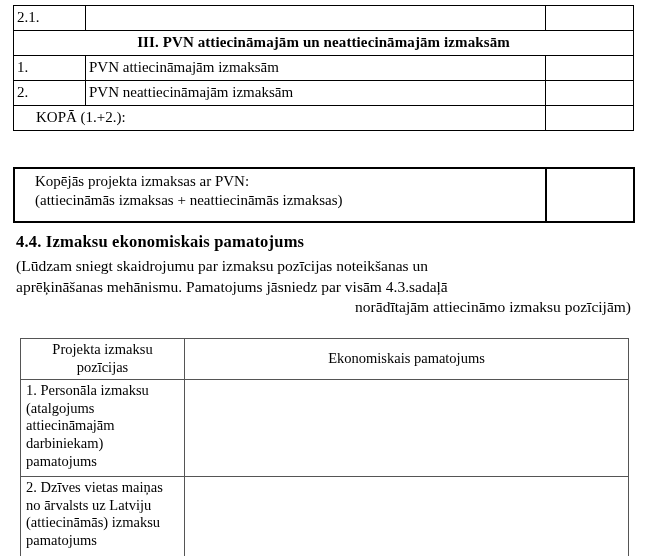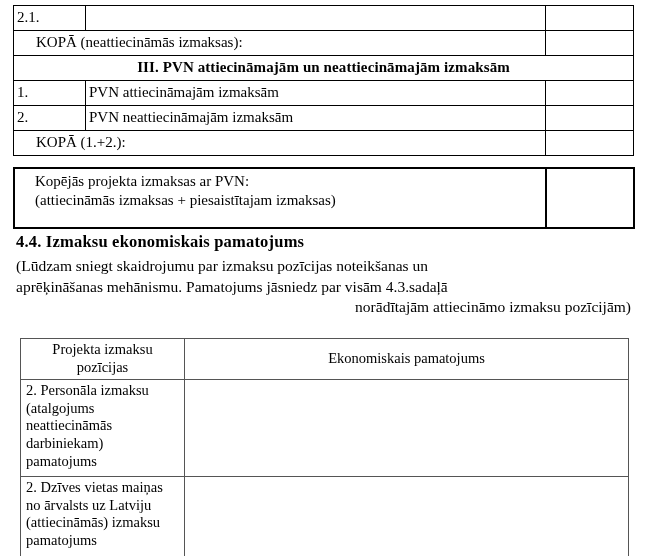--- a/index.html
+++ b/index.html
@@ -64,21 +64,21 @@
     table-layout: fixed;
   }
   .grand-total-table td {
     border: 2px solid #000000;
     font-size: 15px;
     line-height: 1.24;
     vertical-align: middle;
     background: #ffffff;
   }
   .grand-total-table td.gt-label {
-    padding: 3px 3px 18px 20px;
+    padding: 3px 3px 12px 20px;
     height: 37px;
     border-radius: 16px;
   }
   .gt-line { display: block; white-space: pre; }
 
   
   .heading-44 {
     position: absolute;
     left: 16px;
     top: 232px;
@@ -140,24 +140,20 @@
       <col class="col-desc">
       <col class="col-val">
   </colgroup>
   <tbody>
     <tr>
       <td class="cell-num">2.1.</td>
       <td class="cell-desc"></td>
       <td class="cell-value"></td>
     </tr>
 
-    <tr class="row-total">
-      <td colspan="2">KOPĀ (neattiecināmās izmaksas):</td>
-      <td class="cell-value"></td>
-    </tr>
 
     <tr>
       <td class="section-head" colspan="3">III. PVN attiecināmajām un neattiecināmajām izmaksām</td>
     </tr>
 
     <tr>
       <td class="cell-num">1.</td>
       <td class="cell-desc">PVN attiecināmajām izmaksām</td>
       <td class="cell-value"></td>
     </tr>
@@ -177,21 +173,21 @@
 
 <table class="grand-total-table">
   <colgroup>
       <col style="width:532px">
       <col style="width:88px">
     </colgroup>
   <tbody>
     <tr>
       <td class="gt-label">
         <span class="gt-line">Kopējās projekta izmaksas ar PVN:</span>
-        <span class="gt-line">(attiecināmās izmaksas + piesaistītajam izmaksas)</span>
+        <span class="gt-line">(attiecināmās izmaksas + neattiecināmās izmaksas)</span>
       </td>
       <td class="cell-value"></td>
     </tr>
   </tbody>
 </table>
 
 <div class="heading-44">4.4. Izmaksu ekonomiskais pamatojums</div>
 
 <div class="intro-para">
   <div style="text-align:justify;">(Lūdzam sniegt skaidrojumu par izmaksu pozīcijas noteikšanas un</div>
@@ -208,23 +204,23 @@
     <tr>
       <td class="jhead">
         <span class="jline">Projekta izmaksu</span>
         <span class="jline">pozīcijas</span>
       </td>
       <td class="jhead">Ekonomiskais pamatojums</td>
     </tr>
 
     <tr>
       <td class="jcell-pos">
-        <span class="jline">2. Personāla izmaksu</span>
+        <span class="jline">1. Personāla izmaksu</span>
         <span class="jline">(atalgojums</span>
-        <span class="jline">neattiecināmās</span>
+        <span class="jline">attiecināmajām</span>
         <span class="jline">darbiniekam)</span>
         <span class="jline">pamatojums</span>
       </td>
       <td></td>
     </tr>
 
     <tr>
       <td class="jcell-pos-2">
         <span class="jline">2. Dzīves vietas maiņas</span>
         <span class="jline">no ārvalsts uz Latviju</span>

